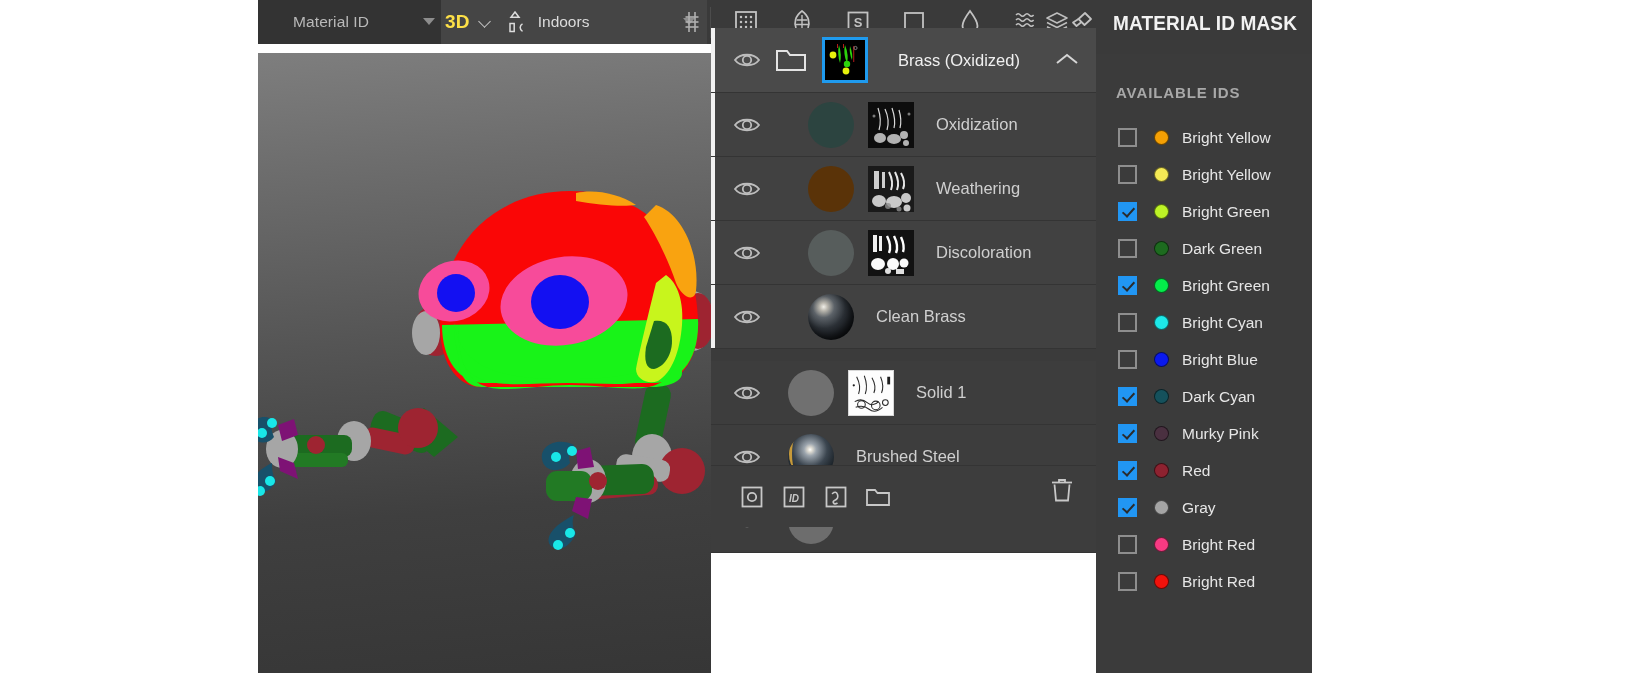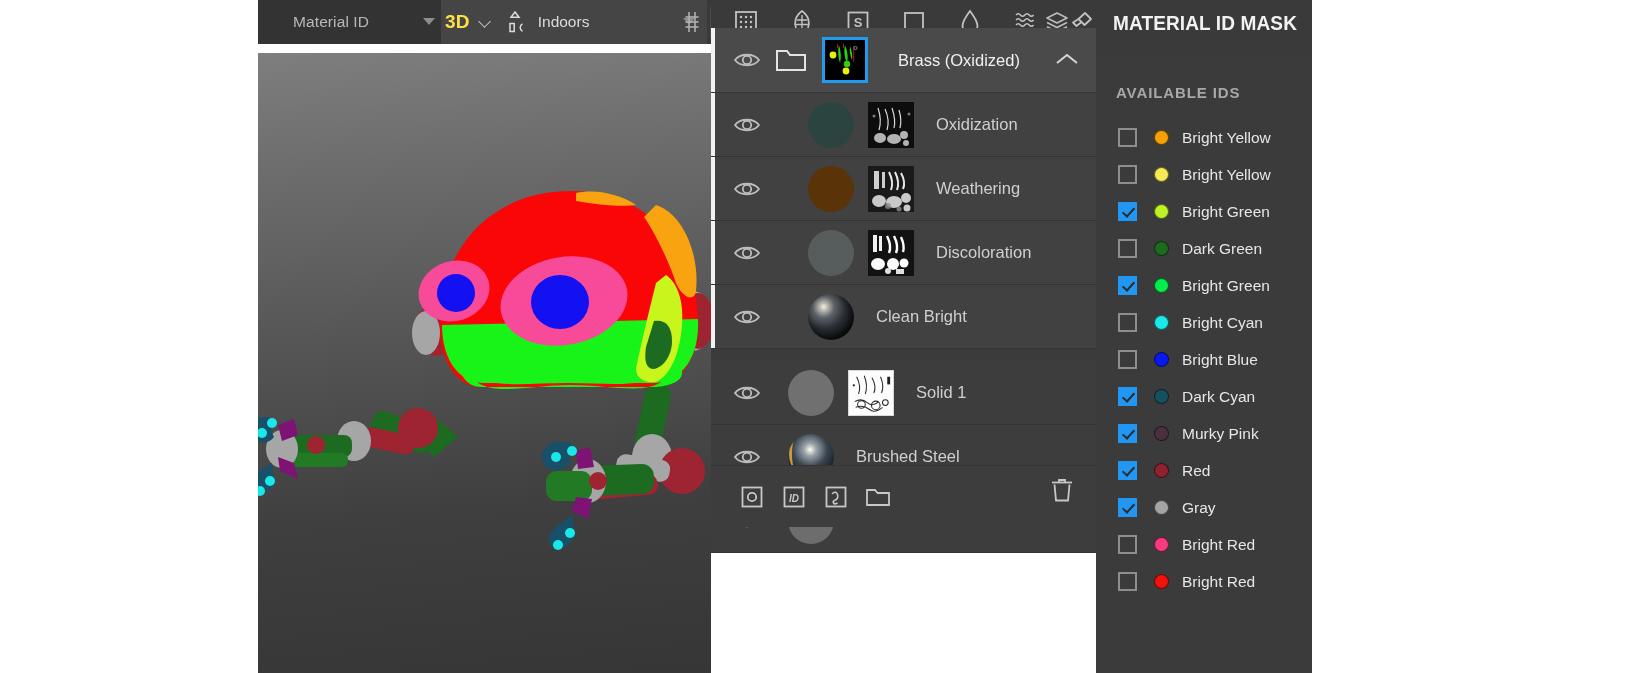--- a/index.html
+++ b/index.html
@@ -582,21 +582,21 @@
 
     <div class="layer-row child">
       <div class="sel-strip"></div>
       <span class="eye">
         <svg width="28" height="18" viewBox="0 0 28 18">
           <path d="M2 9 C7 2 21 2 26 9 C21 16 7 16 2 9 Z" fill="none" stroke="#bdbdbd" stroke-width="1.8"></path>
           <circle cx="14" cy="9" r="4.2" fill="none" stroke="#bdbdbd" stroke-width="1.8"></circle>
         </svg>
       </span>
       <span class="matball sphere" style="margin-left:44px;"></span>
-      <span class="layer-name" style="margin-left:22px;">Clean Bright</span>
+      <span class="layer-name" style="margin-left:22px;">Clean Brass</span>
     </div>
 
     <div class="layers-gap"></div>
 
     <div class="layer-row plain">
       <span class="eye">
         <svg width="28" height="18" viewBox="0 0 28 18">
           <path d="M2 9 C7 2 21 2 26 9 C21 16 7 16 2 9 Z" fill="none" stroke="#bdbdbd" stroke-width="1.8"></path>
           <circle cx="14" cy="9" r="4.2" fill="none" stroke="#bdbdbd" stroke-width="1.8"></circle>
         </svg>

